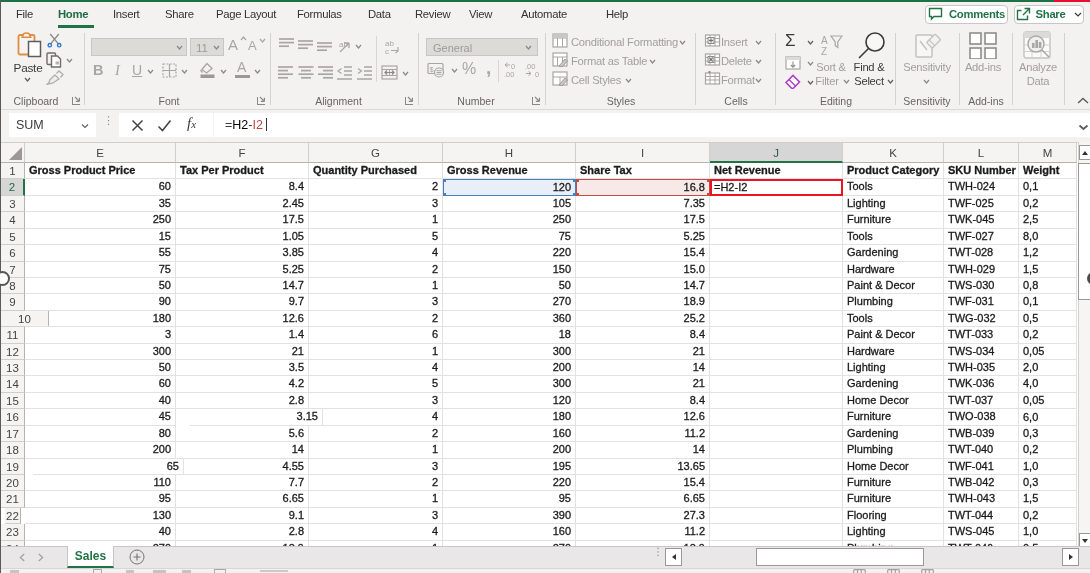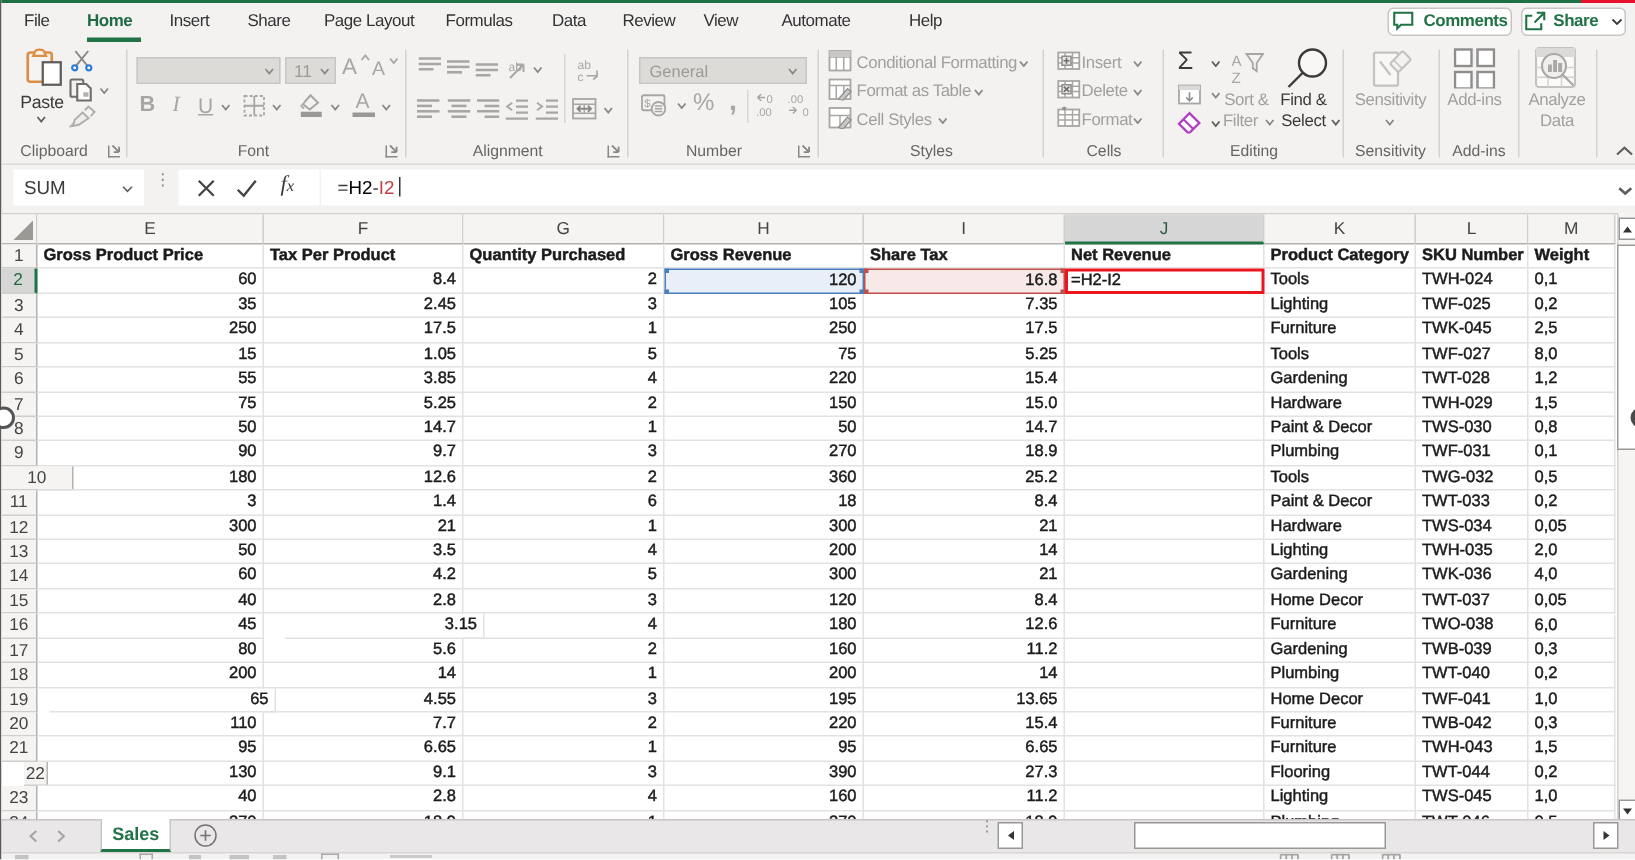--- a/index.html
+++ b/index.html
@@ -673,21 +673,21 @@
       <div class="rhdr" style="left:0;top:349.90000000000003px;width:24px;height:16.42px">21</div>
       <div class="cell num" style="left:24px;top:349.90000000000003px;width:151px;height:16.42px">95</div>
       <div class="cell num" style="left:175px;top:349.90000000000003px;width:133px;height:16.42px">6.65</div>
       <div class="cell num" style="left:308px;top:349.90000000000003px;width:134px;height:16.42px">1</div>
       <div class="cell num" style="left:442px;top:349.90000000000003px;width:133px;height:16.42px">95</div>
       <div class="cell num" style="left:575px;top:349.90000000000003px;width:134px;height:16.42px">6.65</div>
       <div class="cell" style="left:709px;top:349.90000000000003px;width:133px;height:16.42px"></div>
       <div class="cell" style="left:842px;top:349.90000000000003px;width:101px;height:16.42px">Furniture</div>
       <div class="cell" style="left:943px;top:349.90000000000003px;width:75px;height:16.42px">TWH-043</div>
       <div class="cell" style="left:1018px;top:349.90000000000003px;width:58px;height:16.42px">1,5</div>
-      <div class="rhdr" style="left:15px;top:366.32000000000005px;width:16px;height:16.42px">22</div>
+      <div class="rhdr" style="left:4px;top:366.32000000000005px;width:16px;height:16.42px">22</div>
       <div class="cell num" style="left:24px;top:366.32000000000005px;width:151px;height:16.42px">130</div>
       <div class="cell num" style="left:175px;top:366.32000000000005px;width:133px;height:16.42px">9.1</div>
       <div class="cell num" style="left:308px;top:366.32000000000005px;width:134px;height:16.42px">3</div>
       <div class="cell num" style="left:442px;top:366.32000000000005px;width:133px;height:16.42px">390</div>
       <div class="cell num" style="left:575px;top:366.32000000000005px;width:134px;height:16.42px">27.3</div>
       <div class="cell" style="left:709px;top:366.32000000000005px;width:133px;height:16.42px"></div>
       <div class="cell" style="left:842px;top:366.32000000000005px;width:101px;height:16.42px">Flooring</div>
       <div class="cell" style="left:943px;top:366.32000000000005px;width:75px;height:16.42px">TWT-044</div>
       <div class="cell" style="left:1018px;top:366.32000000000005px;width:58px;height:16.42px">0,2</div>
       <div class="rhdr" style="left:0;top:382.74px;width:24px;height:16.42px">23</div>

